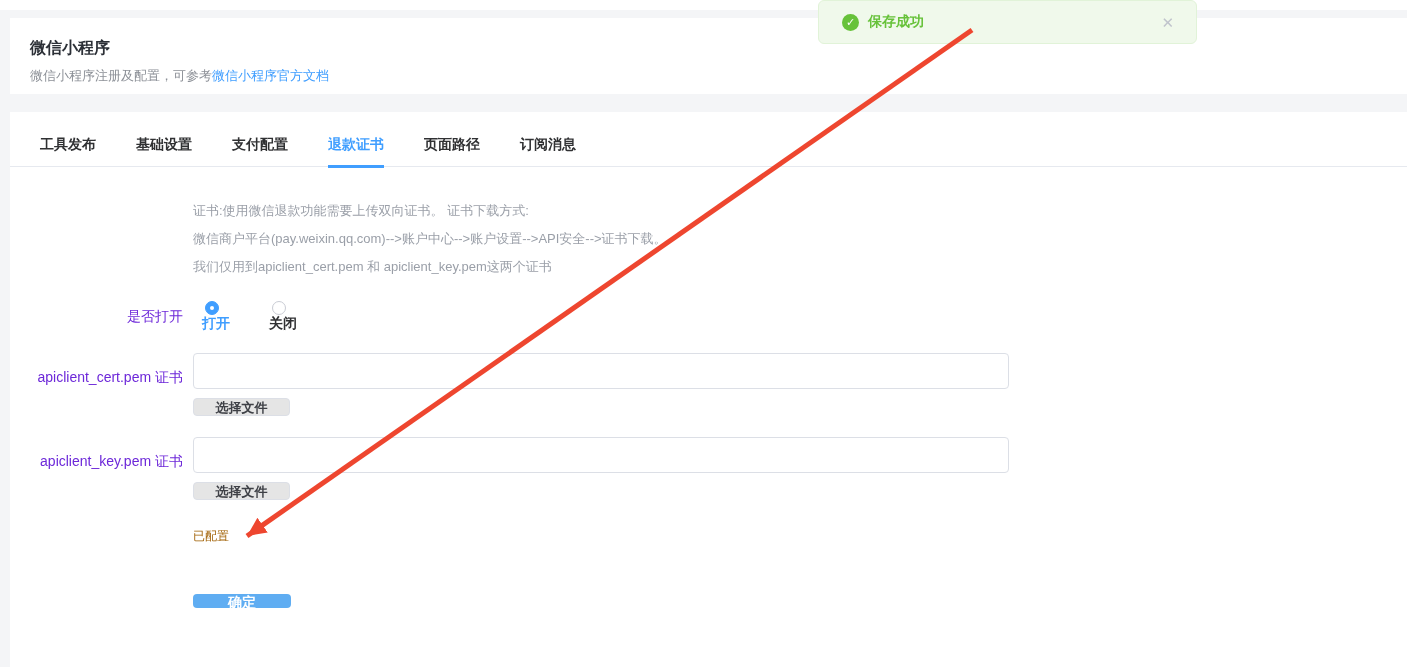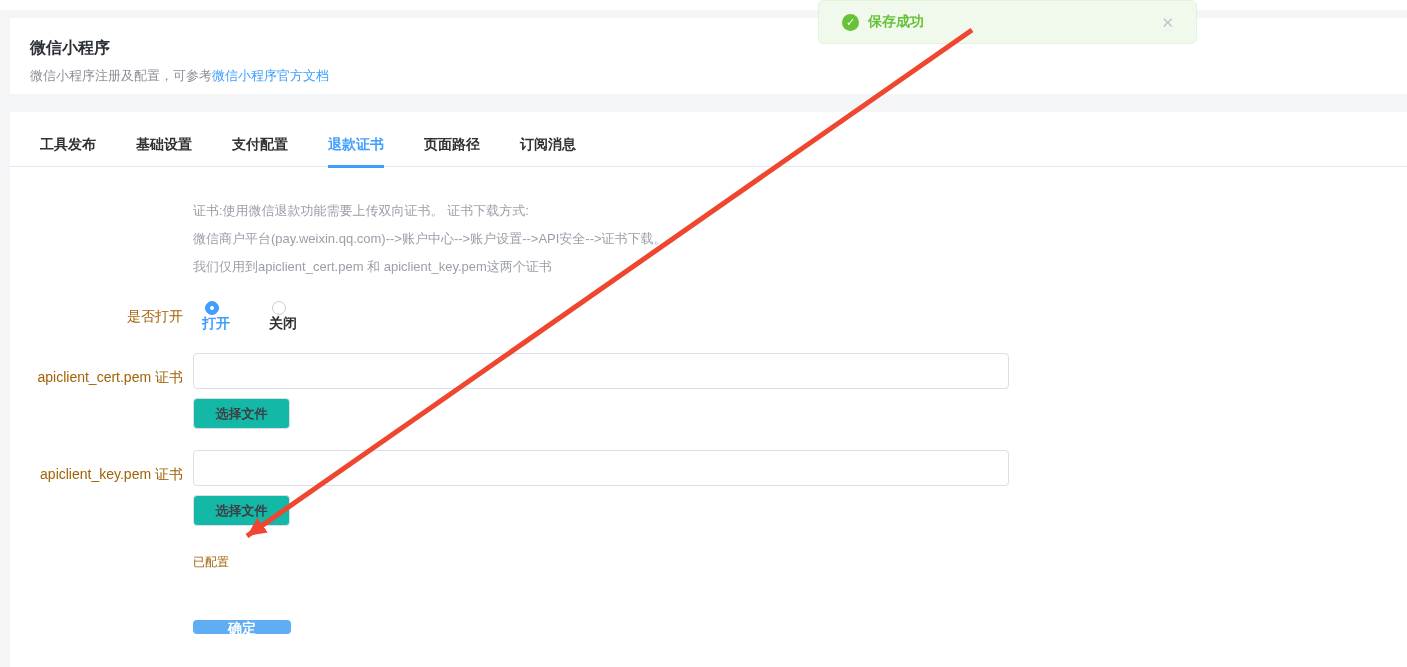--- a/index.html
+++ b/index.html
@@ -20,39 +20,39 @@
   
   .content-card { position:absolute; left:10px; right:0; top:112px; bottom:0; background:#ffffff; }
 
   .tabs-row { display:flex; gap:40px; padding:22px 0 0 30px; border-bottom:1px solid #e6e9ef; }
   .tab { font-size:14px; font-weight:600; color:#303133; padding-bottom:11px; cursor:pointer; line-height:20px; }
   .tab.active { color:#409eff; border-bottom:3px solid #409eff; margin-bottom:-2px; }
 
   .help-block { margin:30px 0 0 183px; font-size:13px; color:#9a9fa8; line-height:28px; }
 
   .form-row { display:grid; grid-template-columns:173px auto; column-gap:10px; align-items:start; }
-  .form-label { text-align:right; font-size:14px; color:#a16207; line-height:30px; padding-top:4px; word-break:break-word; }
+  .form-label { text-align:right; font-size:14px; color:#6d28d9; line-height:30px; padding-top:4px; word-break:break-word; }
   .form-label.pad { padding-top:9px; }
 
   .radio-row { margin-top:16px; }
   .radio-group { display:flex; align-items:center; padding-top:4px; }
   .radio { display:flex; align-items:center; cursor:pointer;flex-direction:column; }
   .radio-dot { width:14px; height:14px; border-radius:50%; position:relative; }
   .radio-dot.on { background:#409eff; border:1px solid #409eff; }
   .radio-dot.on .inner { position:absolute; left:4px; top:4px; width:4px; height:4px; border-radius:50%; background:#ffffff; }
   .radio-dot.off { background:#ffffff; border:1px solid #c9ccd4; }
   .radio-text { margin-left:9px; font-size:14px; }
   .radio-text.on { color:#409eff; font-weight:600; }
   .radio-text.off { color:#303133; font-weight:600; }
   .radio.second { margin-left:30px; }
 
   .row-cert { margin-top:20px; }
   .row-key  { margin-top:21px; }
   .text-input { width:816px; height:36px; border:1px solid #dcdfe6; border-radius:4px; background:#ffffff; font-size:14px; padding:0 12px; color:#303133; outline:none; }
-  .choose-file-btn { display:block; margin-top:9px; width:97px; height:31px; background:#14b8a6; border:1px solid #dcdfe6; border-radius:4px; font-size:13px; font-weight:600; color:#3e4046; cursor:pointer; font-family:inherit; }
+  .choose-file-btn { display:block; margin-top:9px; width:97px; height:18px; background:#e5e5e5; border:1px solid #dcdfe6; border-radius:4px; font-size:13px; font-weight:600; color:#3e4046; cursor:pointer; font-family:inherit; }
 
   .configured-row { margin-top:26px; }
   .configured-link { font-size:12px; color:#a16207; cursor:pointer; display:inline-block; }
 
   .submit-row { margin-top:48px; }
   .submit-btn { width:98px; height:14px; background:#5fadf2; border:none; border-radius:4px; color:#ffffff; font-size:14px; font-weight:600; cursor:pointer; font-family:inherit; }
 
   
   .toast { position:absolute; left:818px; top:0; width:379px; height:44px; background:#f0f9eb; border:1px solid #e1f3d8; border-radius:6px; display:flex; align-items:center; z-index:40; }
   .toast-icon { margin-left:23px; width:17px; height:17px; border-radius:50%; background:#67c23a; color:#ffffff; font-size:11px; line-height:17px; text-align:center; font-weight:700; }

